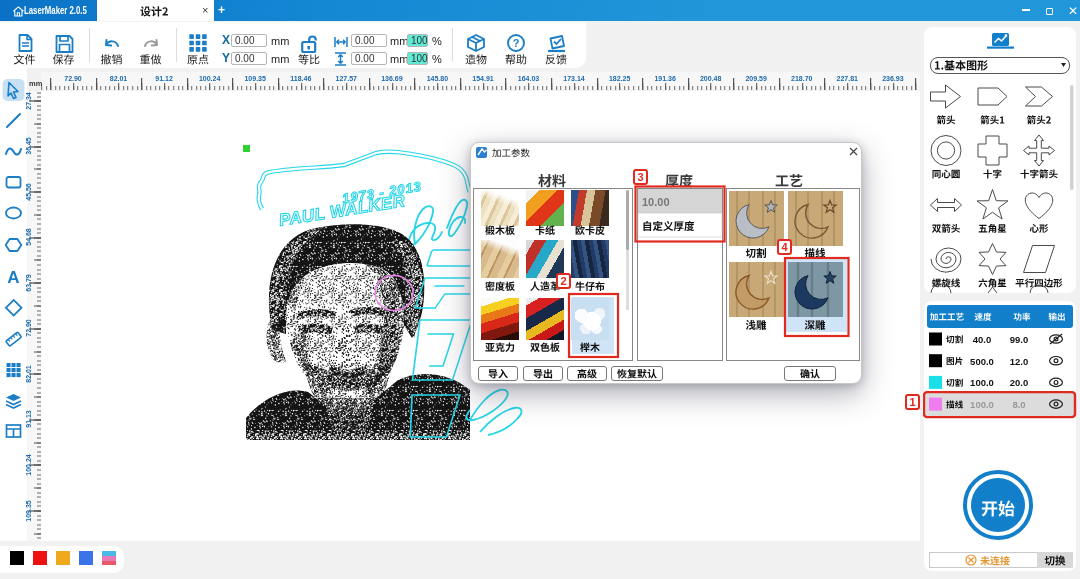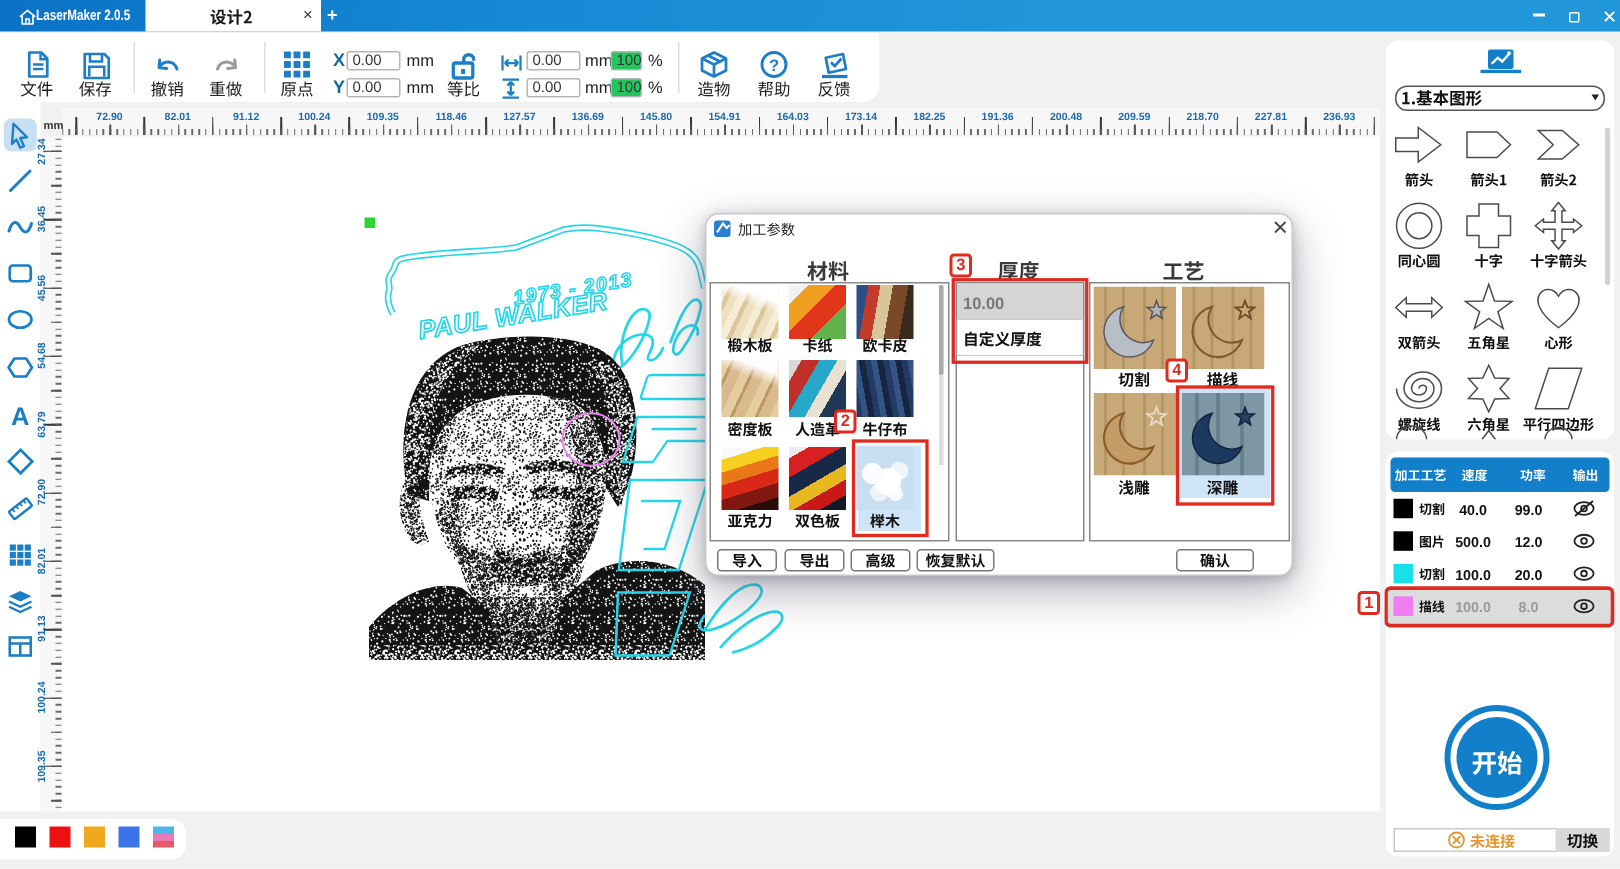--- a/index.html
+++ b/index.html
@@ -1,18 +1,18 @@
 <!DOCTYPE html>
 <html><head><meta charset="utf-8"><style>
 *{margin:0;padding:0;box-sizing:border-box;font-family:"Liberation Sans",sans-serif}
 html,body{width:1080px;height:579px;overflow:hidden;position:relative;background:#f1f1f1}
 .abs{position:absolute}
 
 .tbin{width:36px;height:13px;border:1px solid #b5b5b5;border-radius:2px;background:#fff;font-size:10px;color:#333;padding:0 3px;line-height:12px}
-.tbin2{width:21px;height:13px;border:1px solid #b5b5b5;border-radius:2px;background:#22c55e;font-size:10px;color:#333;padding:0 3px;line-height:12px}
+.tbin2{width:21px;height:13px;border:1px solid #b5b5b5;border-radius:2px;background:#5eead4;font-size:10px;color:#333;padding:0 3px;line-height:12px}
 </style></head>
 <body>
 <div class="abs" style="left:0;top:0;width:1080px;height:21px;background:linear-gradient(100deg,#0a72c6 0%,#1488d4 30%,#2196d8 65%,#2196d8 100%)">
   <div class="abs" style="left:97px;top:0;width:117px;height:21px;background:#fff"></div>
   <div class="abs" style="left:202px;top:3.5px;color:#333;font-size:11px">×</div>
   <div class="abs" style="left:218px;top:2.5px;color:#fff;font-size:12px;font-weight:bold">+</div>
   <div class="abs" style="left:24px;top:5px;color:#fff;font-size:10px;font-weight:bold;transform:scaleX(.78);transform-origin:0 0;white-space:nowrap">LaserMaker 2.0.5</div>
   <div class="abs" style="left:1022px;top:9px;width:8px;height:2px;background:#fff"></div>
   <div class="abs" style="left:1046px;top:8px;width:7px;height:7px;border:1.4px solid #fff;border-radius:1px"></div>
   <div class="abs" style="left:1068px;top:4px;color:#fff;font-size:12px">✕</div>

